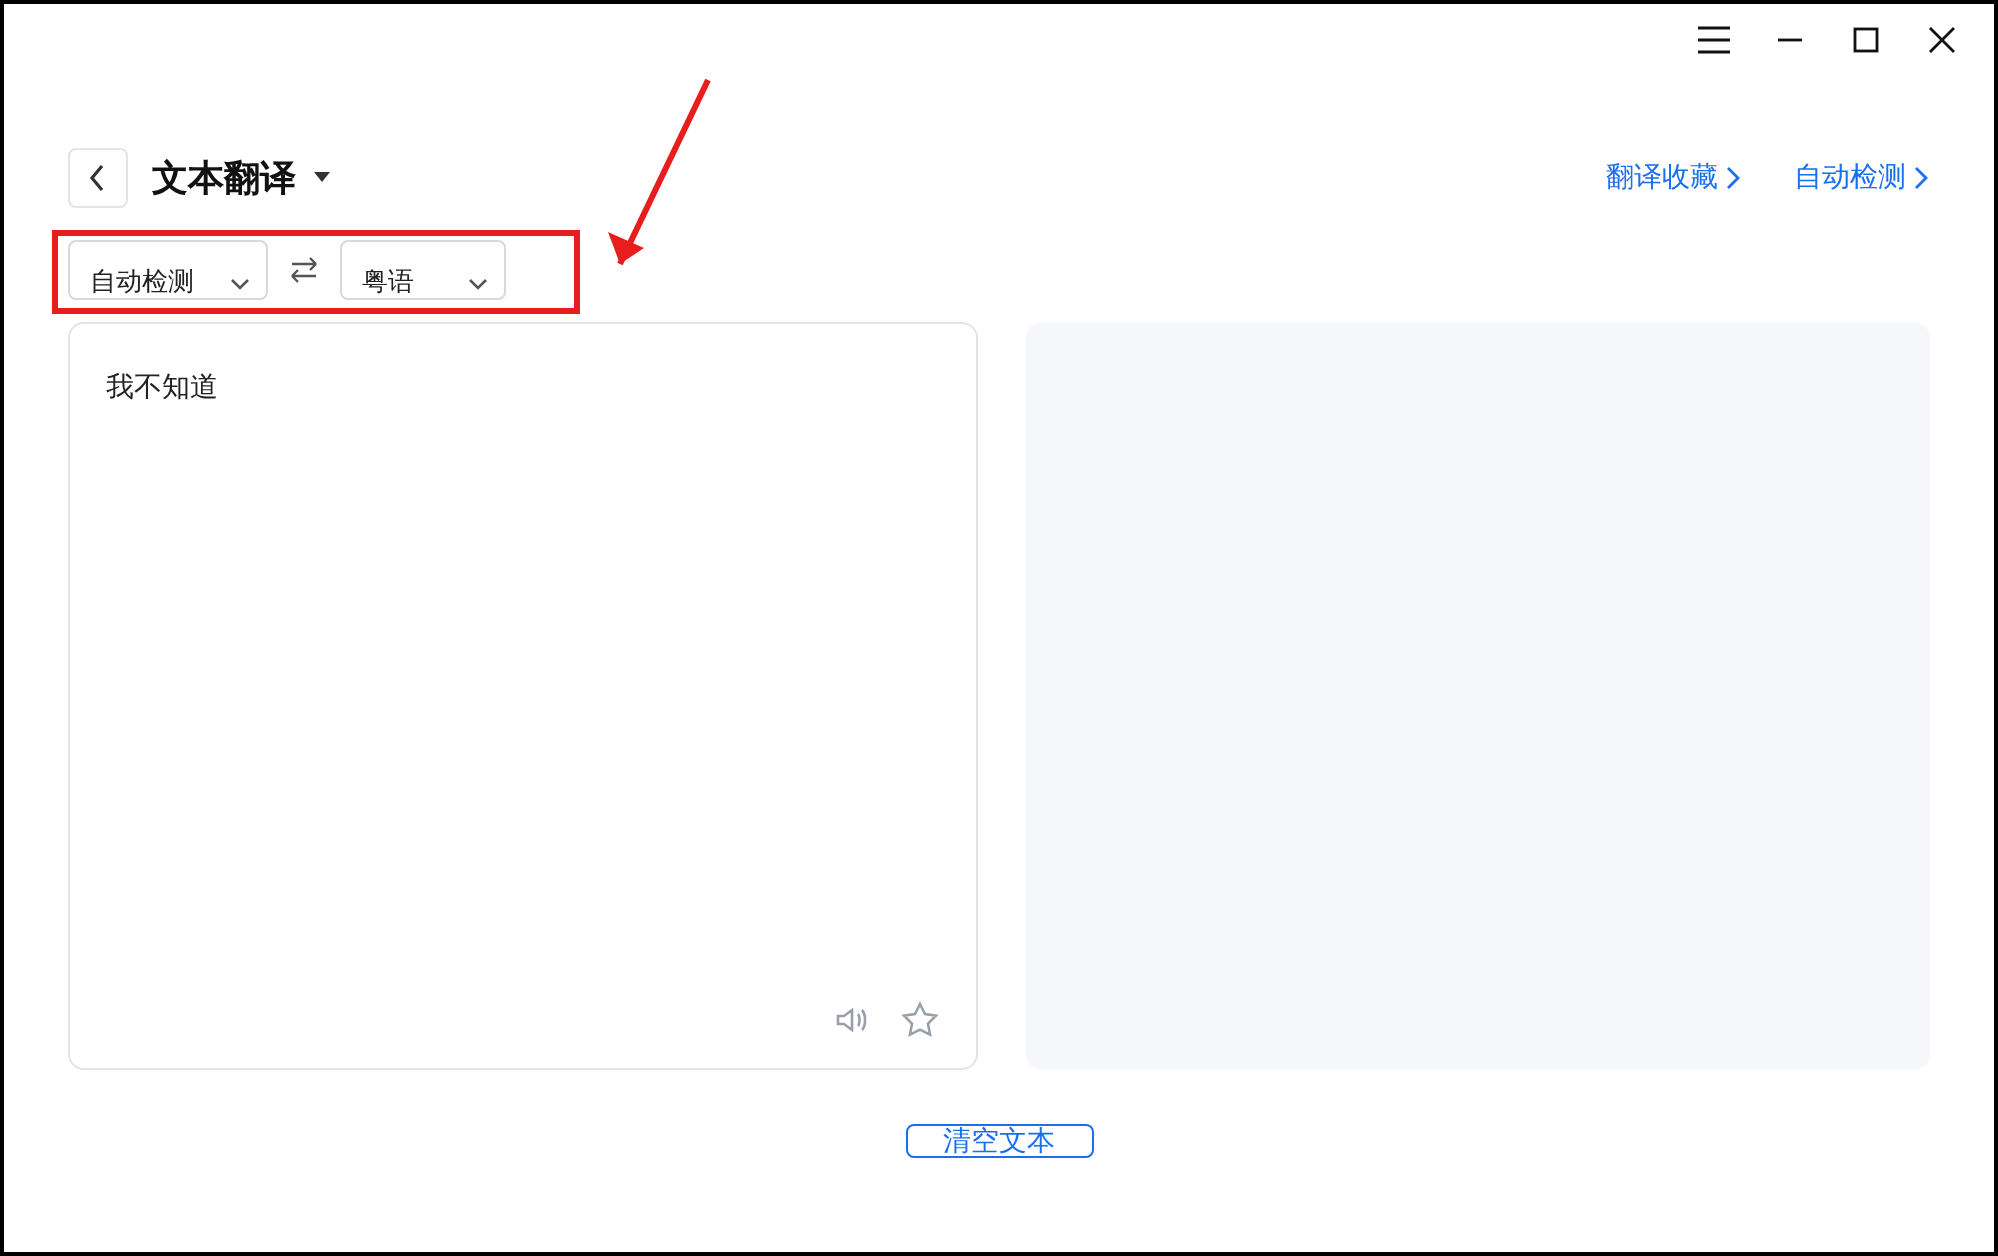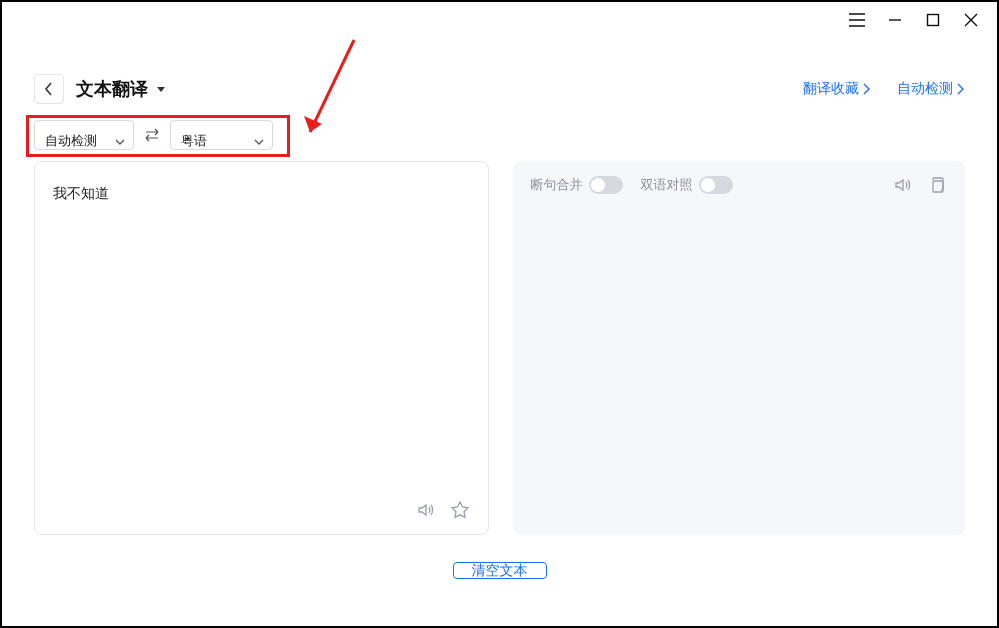--- a/index.html
+++ b/index.html
@@ -73,21 +73,21 @@
     height: 30px;
     border:1px solid #d6dae0;
     border-radius:4px;
     background:#fff;
     display:flex; align-items:center; justify-content:space-between;
     padding: 12px 8px 0 10px;
     font-size:13px; color:#222;
     cursor:pointer;
   }
   .lang-select.src { width: 100px; }
-  .lang-select.tgt { width: 103px; }
+  .lang-select.tgt { width: 83px; }
   .swap-btn {
     width: 28px; height:28px;
     display:flex; align-items:center; justify-content:center;
     margin: 0 4px;
     cursor:pointer;
     color:#555;
   }
 
   
   .panes {
@@ -242,37 +242,18 @@
       </div>
       <div class="footer-icn">
         <svg width="20" height="20" viewBox="0 0 20 20" fill="none">
             <path d="M10 2l2.5 5 5.5.8-4 4 1 5.5L10 14.8 5 17.3l1-5.5-4-4L7.5 7 10 2z" stroke="#9aa0aa" stroke-width="1.3"></path>
           </svg>
       </div>
     </div>
   </div>
 
   <div class="pane tgt">
-    <div class="pane-footer">
-      <span class="toggle-label">断句合并</span>
-      <div class="toggle"></div>
-      <span class="toggle-label">双语对照</span>
-      <div class="toggle"></div>
-      <div class="spacer"></div>
-      <div class="footer-icn">
-        <svg width="20" height="20" viewBox="0 0 20 20" fill="none">
-            <path d="M3 8v4h3l4 3V5L6 8H3z" stroke="#9aa0aa" stroke-width="1.3"></path>
-            <path d="M13 7c1 1 1 5 0 6M15 5c2 2 2 8 0 10" stroke="#9aa0aa" stroke-width="1.3"></path>
-          </svg>
-      </div>
-      <div class="footer-icn">
-        <svg width="18" height="18" viewBox="0 0 18 18" fill="none">
-            <rect x="5" y="5" width="10" height="11" rx="1" stroke="#9aa0aa" stroke-width="1.3"></rect>
-            <path d="M5 4V3a1 1 0 011-1h8a1 1 0 011 1v10a1 1 0 01-1 1h-1" stroke="#9aa0aa" stroke-width="1.3"></path>
-          </svg>
-      </div>
-    </div>
   </div>
 </div>
 
 <div class="clear-btn">
   <span>清空文本</span>
 </div>
 
 </body></html>

